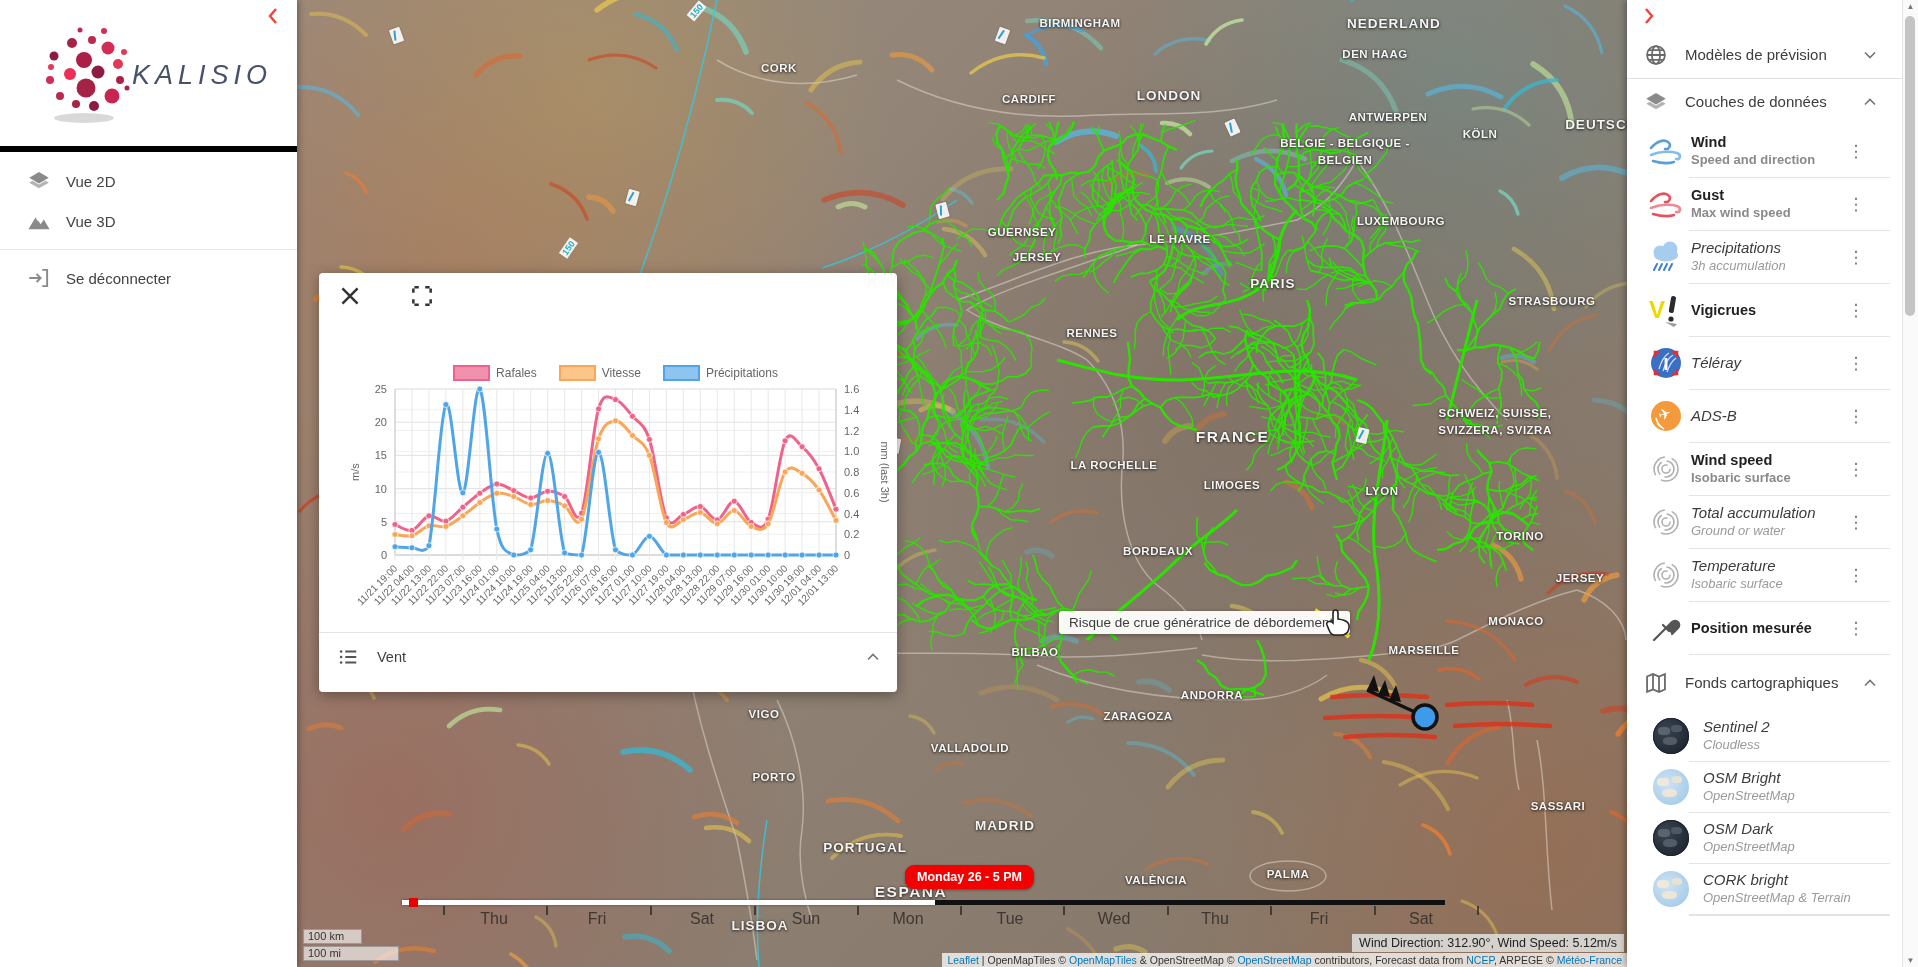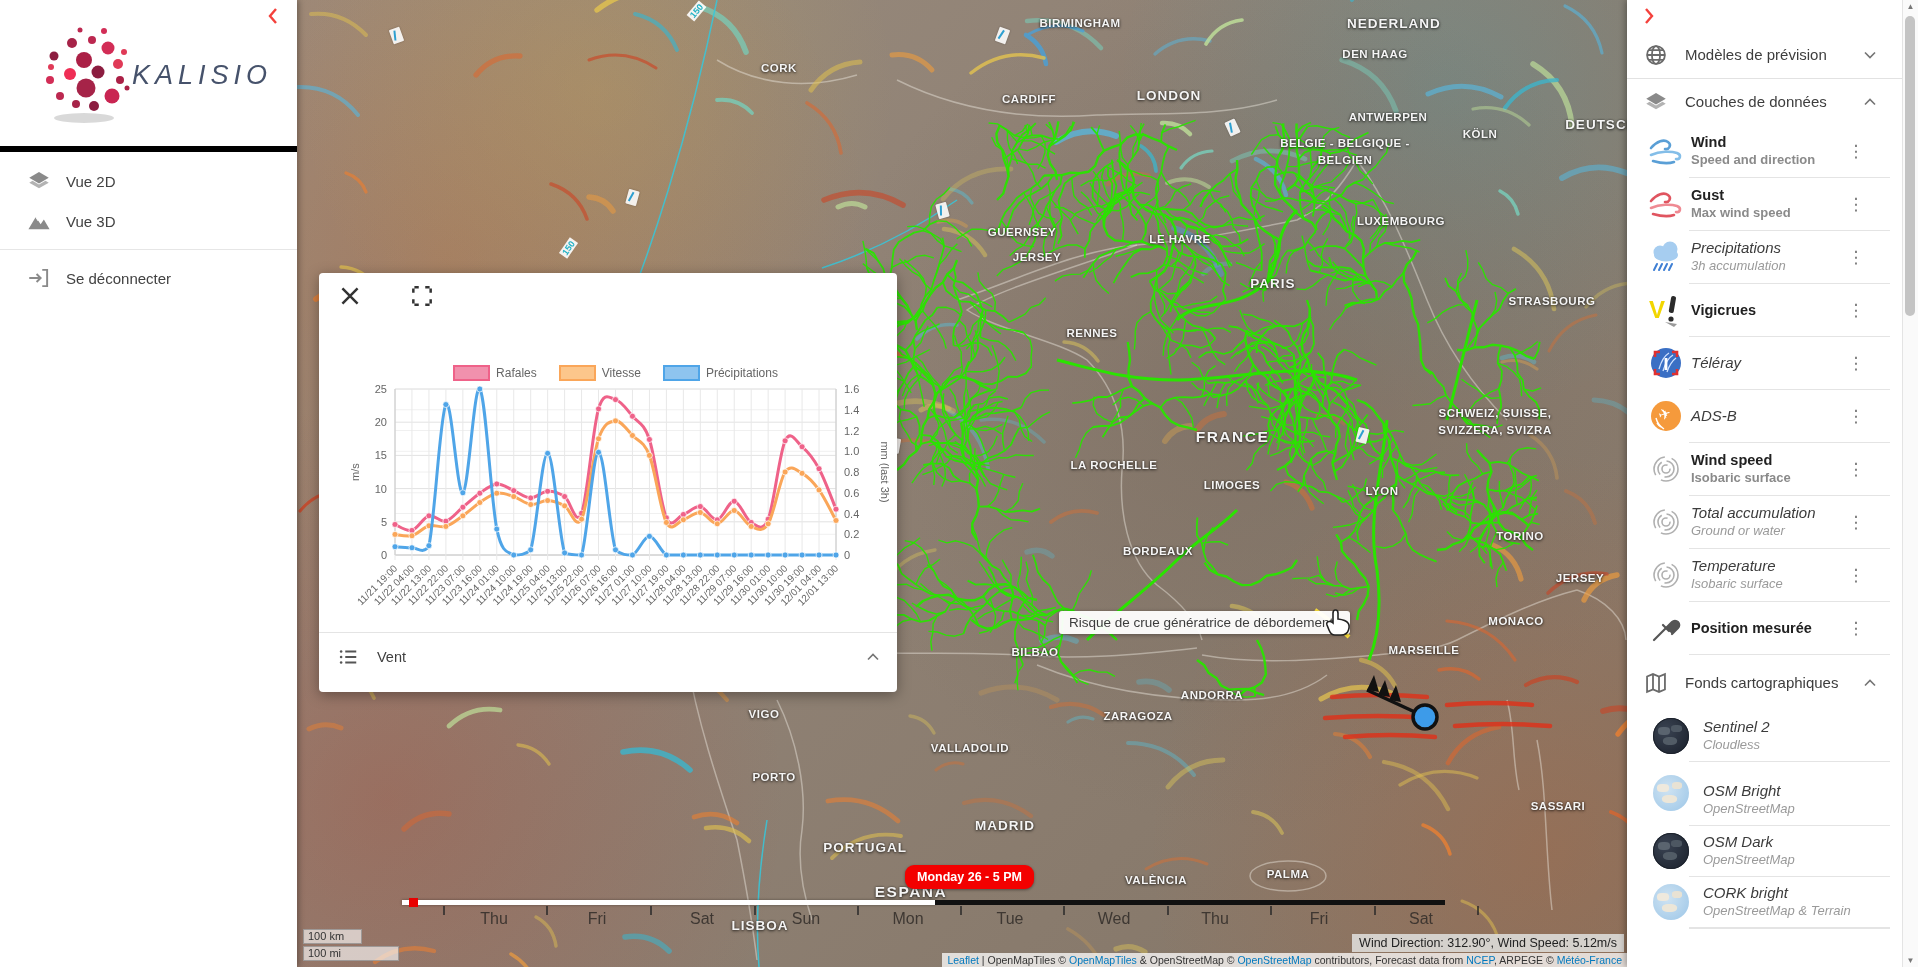--- a/index.html
+++ b/index.html
@@ -1511,21 +1511,21 @@
             <div class="layer-desc inactive">Cloudless</div>
           </div>
         </div>
         <div class="row-div" style="margin-left: 62px;"></div>
         <div class="layer-row">
           <div class="thumb light">
             <i style="left:4px;top:9px;width:12px;height:8px;background:#efe9dd;"></i>
             <i style="left:19px;top:7px;width:10px;height:7px;background:#e8e2d4;"></i>
             <i style="left:9px;top:20px;width:15px;height:8px;background:#ece6d8;"></i>
           </div>
-          <div class="layer-text" style="max-width:168px;margin-top:13px;">
+          <div class="layer-text" style="max-width:168px;">
             <div class="layer-title inactive">OSM Bright</div>
             <div class="layer-desc inactive">OpenStreetMap</div>
           </div>
         </div>
         <div class="row-div" style="margin-left: 62px;"></div>
         <div class="layer-row">
           <div class="thumb dark">
             <i style="left:5px;top:9px;width:12px;height:8px;background:#5a646f;"></i>
             <i style="left:18px;top:7px;width:11px;height:7px;background:#4d5762;"></i>
             <i style="left:10px;top:19px;width:14px;height:8px;background:#525c66;"></i>

